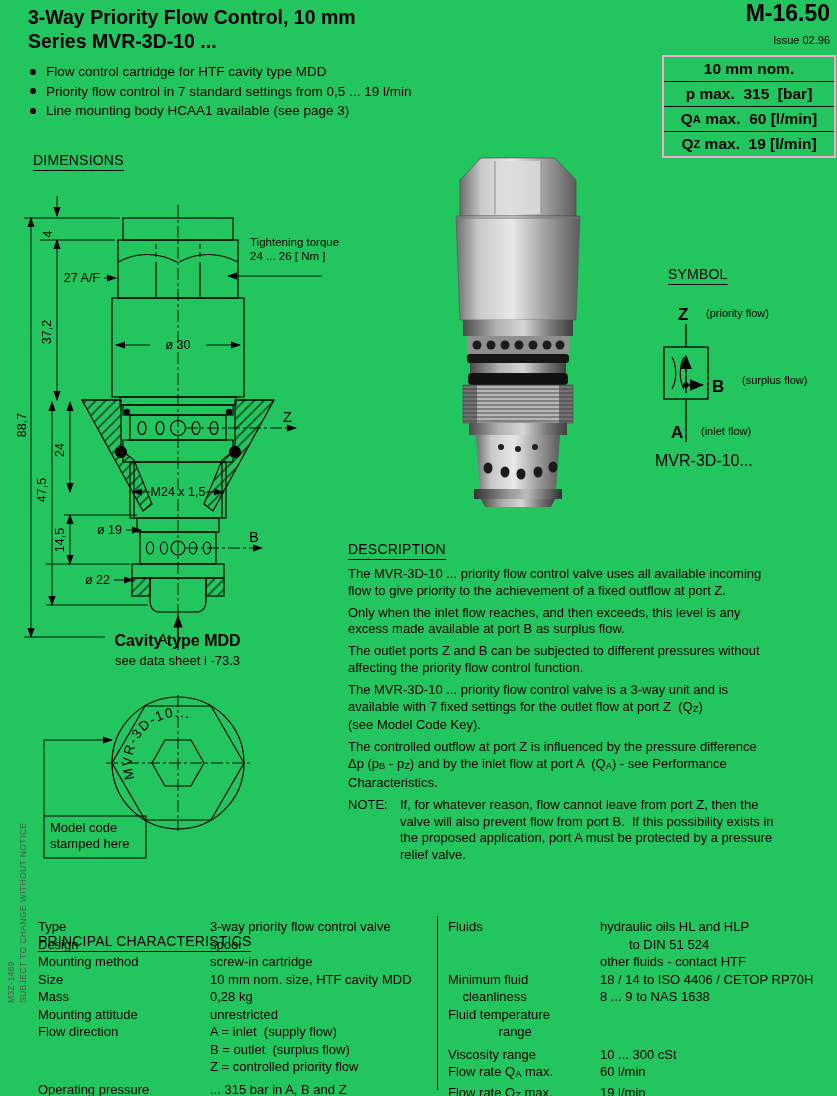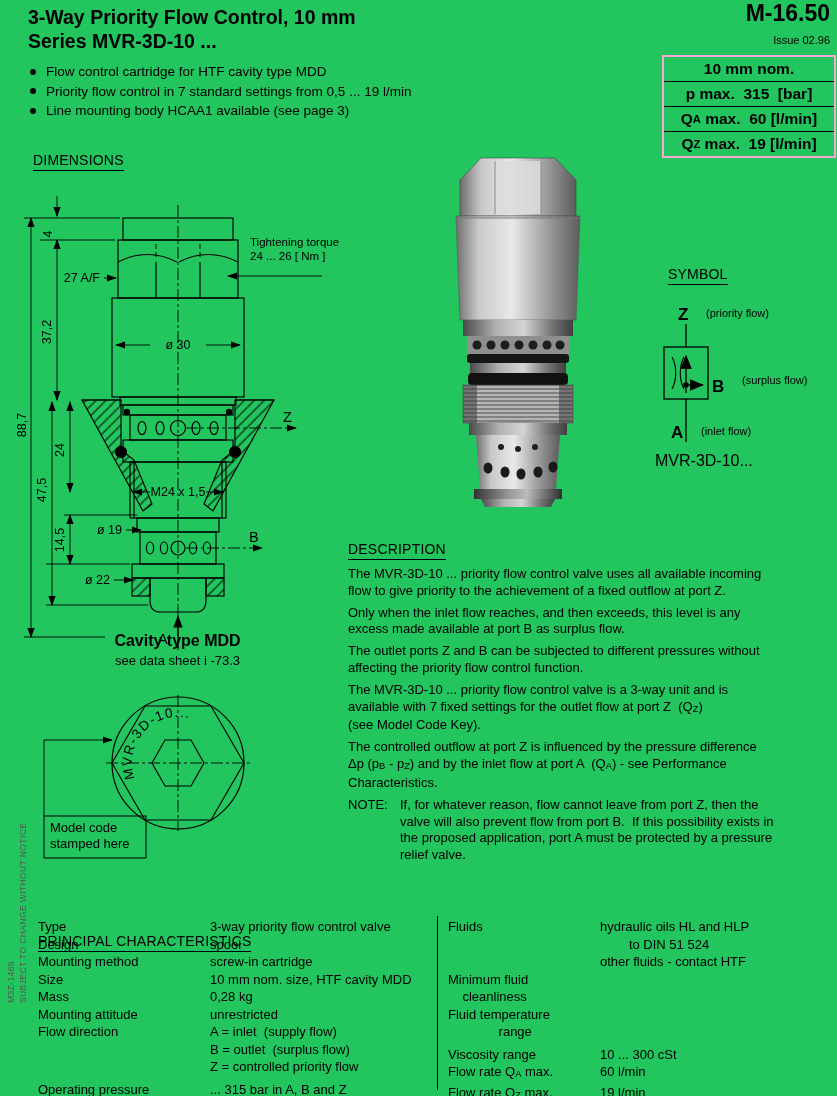--- a/index.html
+++ b/index.html
@@ -373,20 +373,22 @@
   <div class="abs chars-right">
     <div class="crow">
         <div class="clabel">Fluids</div>
         <div class="cvalue">hydraulic oils HL and HLP
         to DIN 51 524
 other fluids - contact HTF</div>
       </div>
     <div class="crow">
         <div class="clabel">Minimum fluid
     cleanliness</div>
+        <div class="cvalue">18 / 14 to ISO 4406 / CETOP RP70H
+8 ... 9 to NAS 1638</div>
       </div>
     <div class="crow">
         <div class="clabel">Fluid temperature
               range</div>
       </div>
     <div class="crow gap-top">
         <div class="clabel">Viscosity range</div>
         <div class="cvalue">10 ... 300 cSt</div>
       </div>
     <div class="crow">

